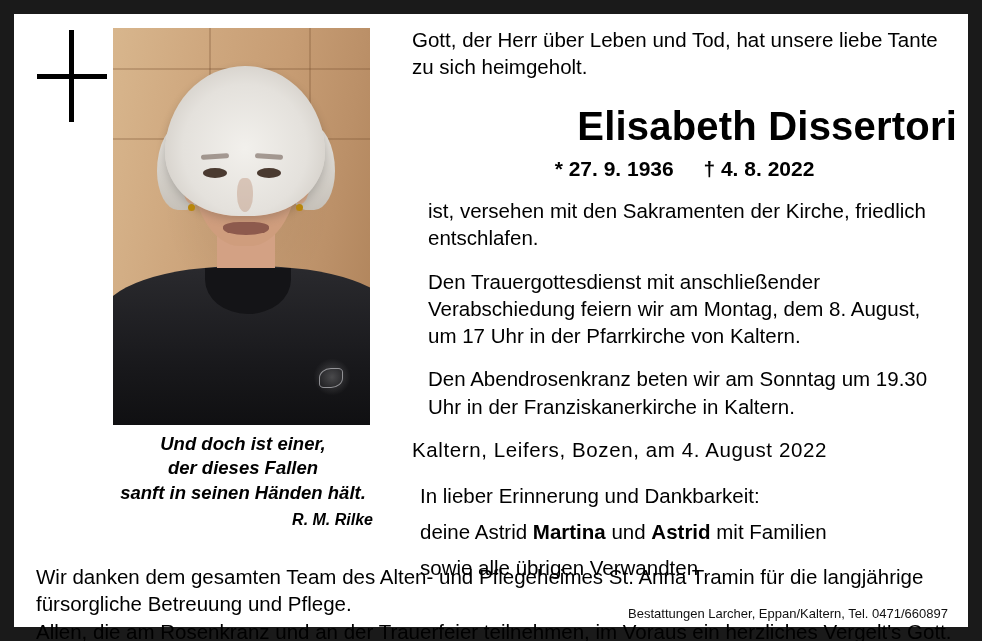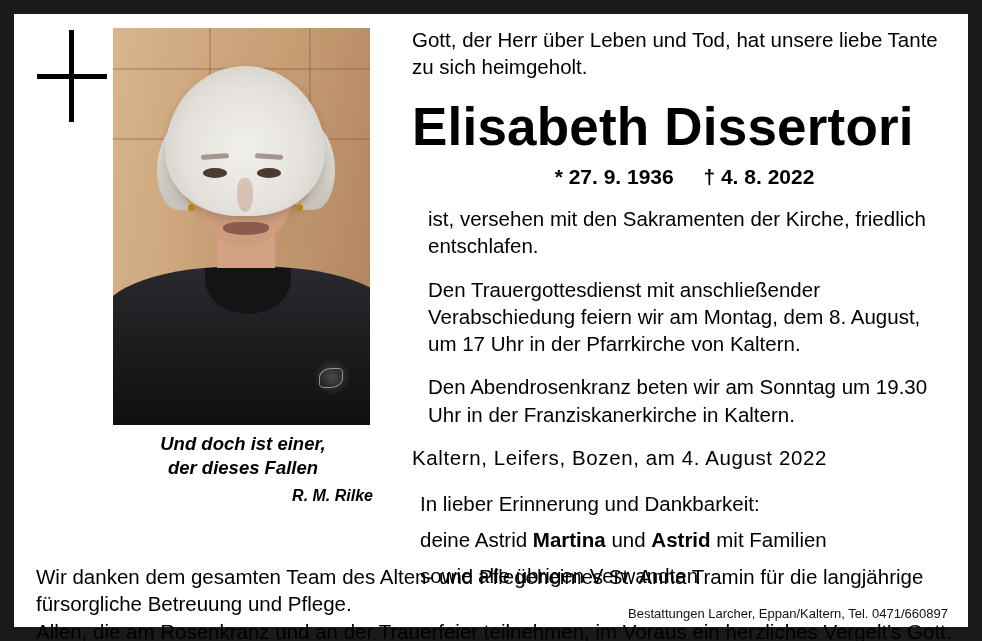--- a/index.html
+++ b/index.html
@@ -229,23 +229,23 @@
     left: 398px;
     top: 12px;
     width: 545px;
     color: #000;
   }
   .intro {
     font-size: 20.5px;
     line-height: 1.32;
   }
   .name {
-    margin-top: 16px;
-    text-align: left;
-    font-size: 53px;
+    margin-top: 24px;
+    text-align: right;
+    font-size: 40px;
     font-weight: bold;
     letter-spacing: 0.2px;
     white-space: nowrap;
   }
   .dates {
     margin-top: 8px;
     text-align: center;
     font-size: 21px;
     font-weight: bold;
   }
@@ -328,20 +328,21 @@
         <div class="nose"></div>
         <div class="mouth"></div>
         <div class="ear-ring-l"></div>
         <div class="ear-ring-r"></div>
       </div>
     </div>
 
     <div class="quote">
       <div>Und doch ist einer,</div>
       <div>der dieses Fallen</div>
+      <div>sanft in seinen Händen hält.</div>
       <span class="author">R. M. Rilke</span>
     </div>
 
     <div class="right">
       <div class="intro">Gott, der Herr über Leben und Tod, hat unsere liebe Tante zu sich heimgeholt.</div>
 
       <div class="name">Elisabeth Dissertori</div>
 
       <div class="dates">
         <span>* 27. 9. 1936</span>

